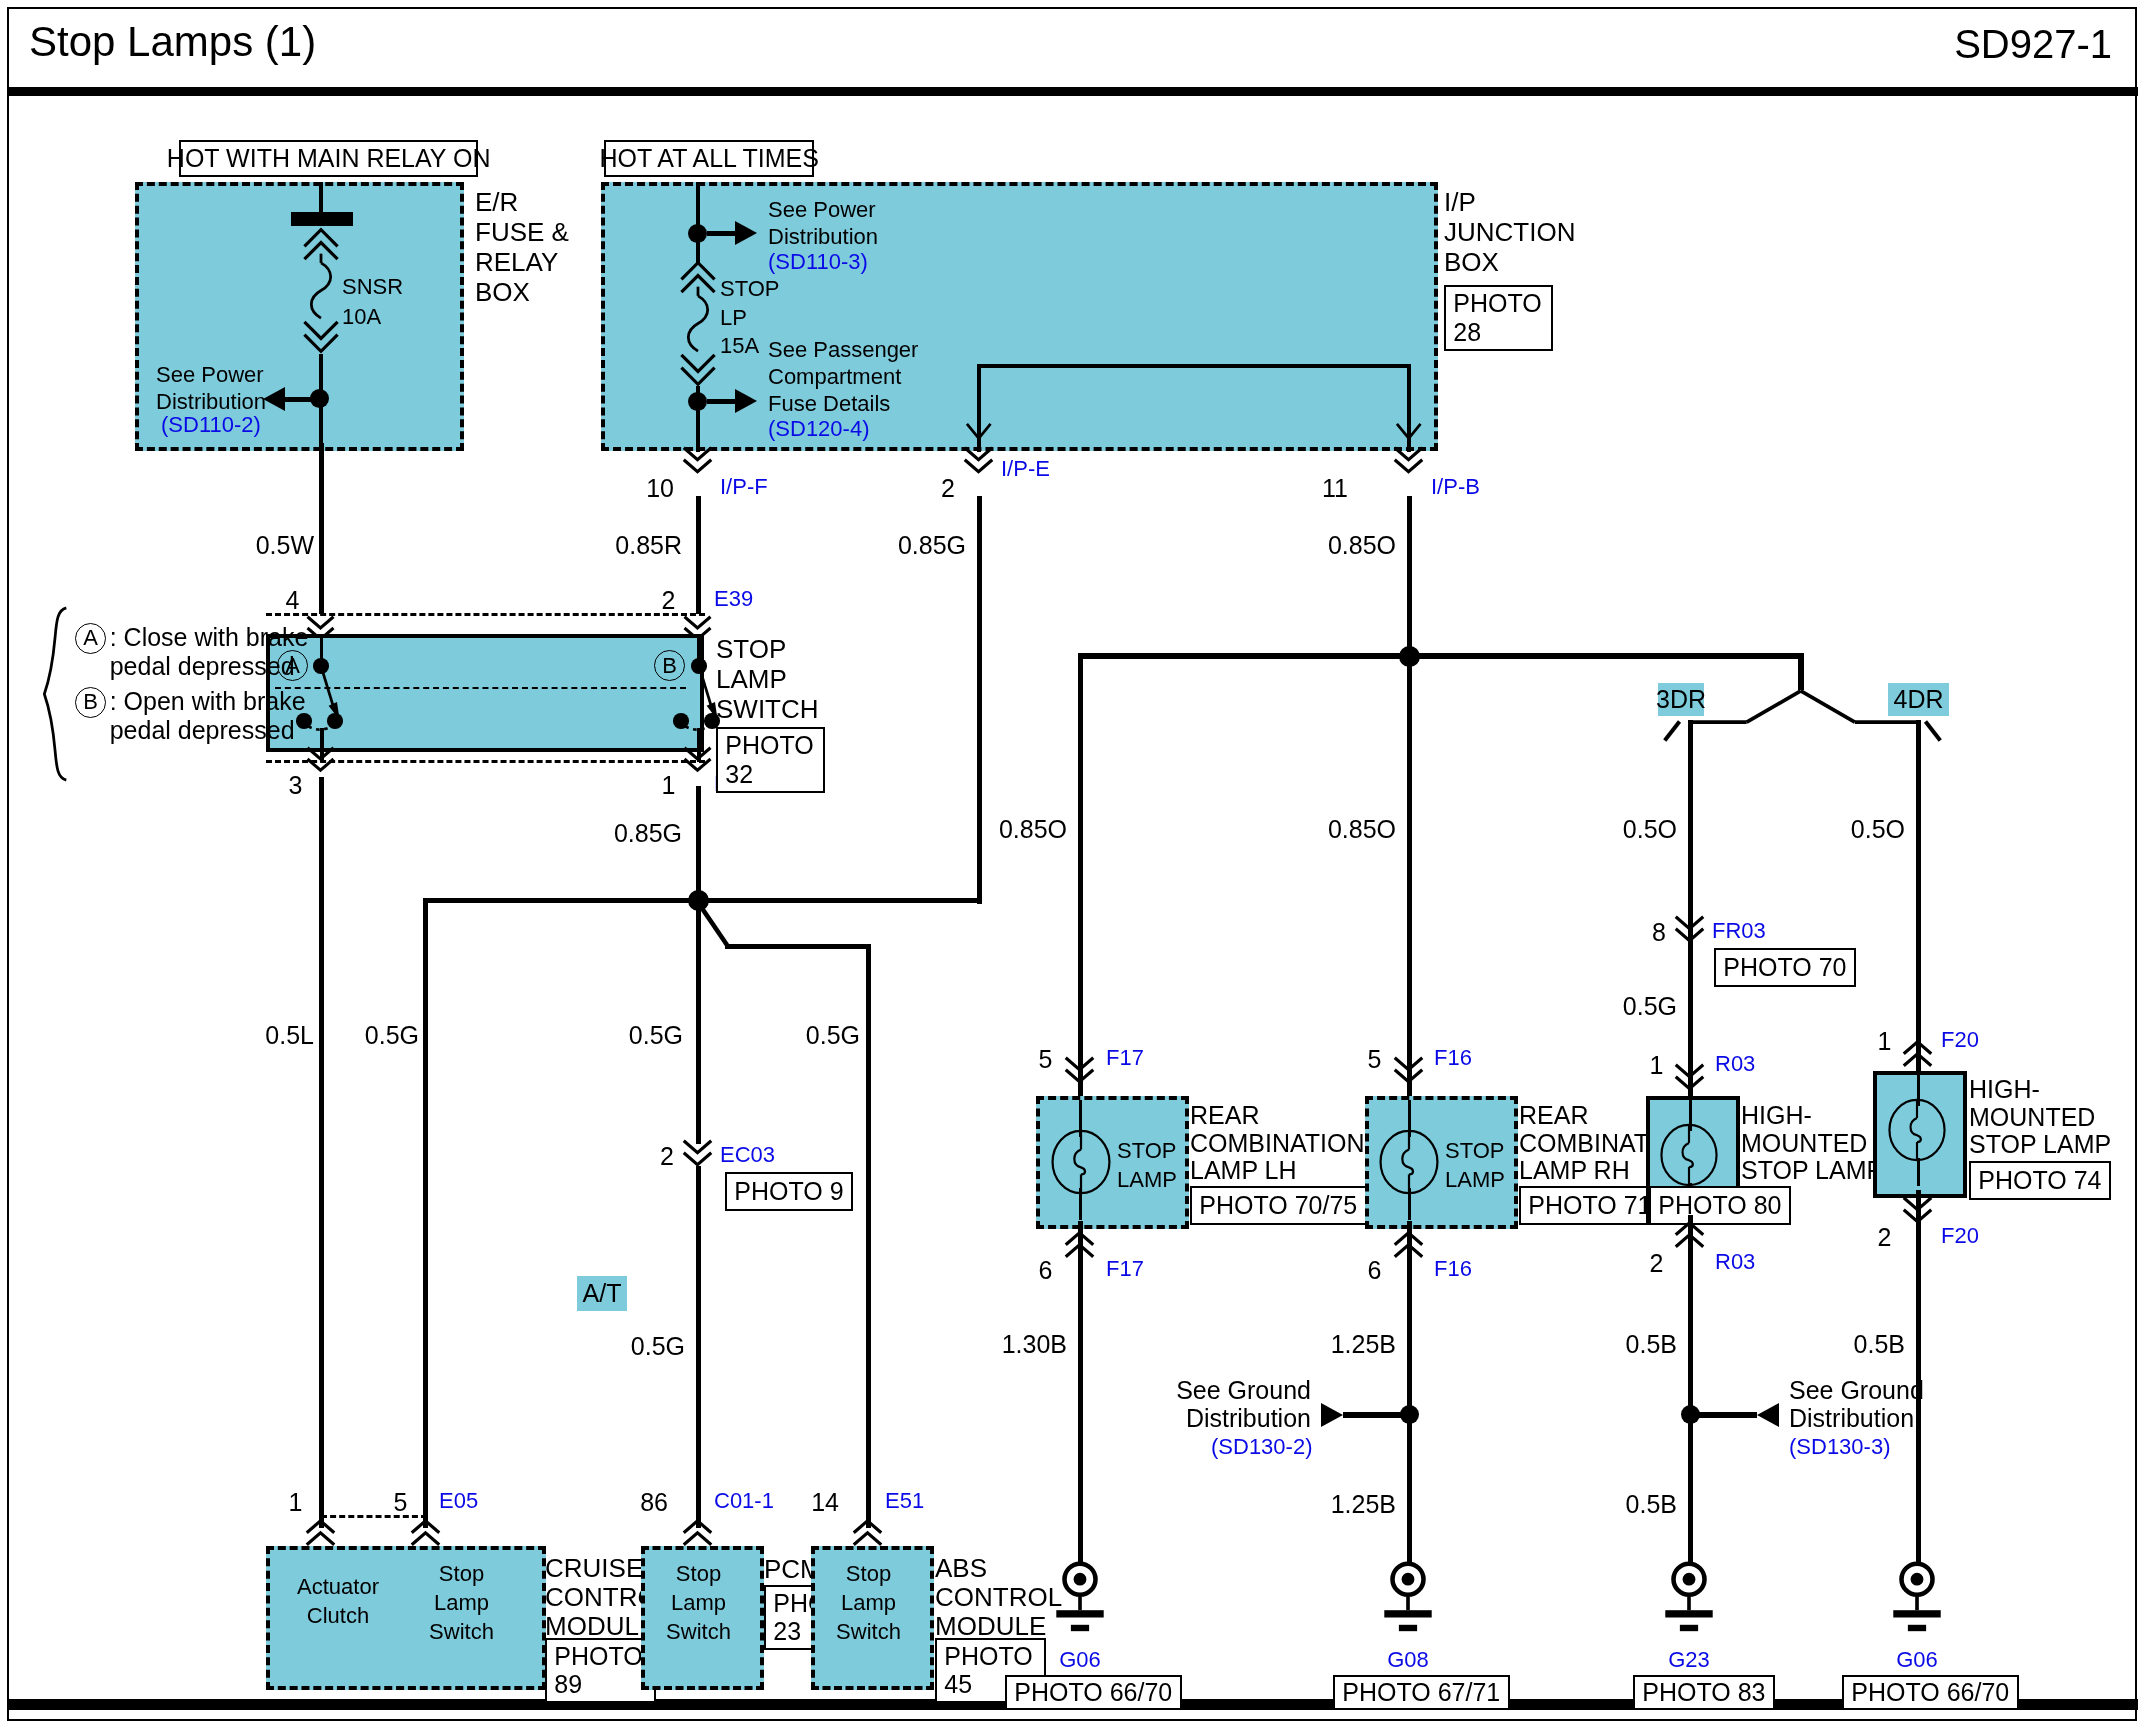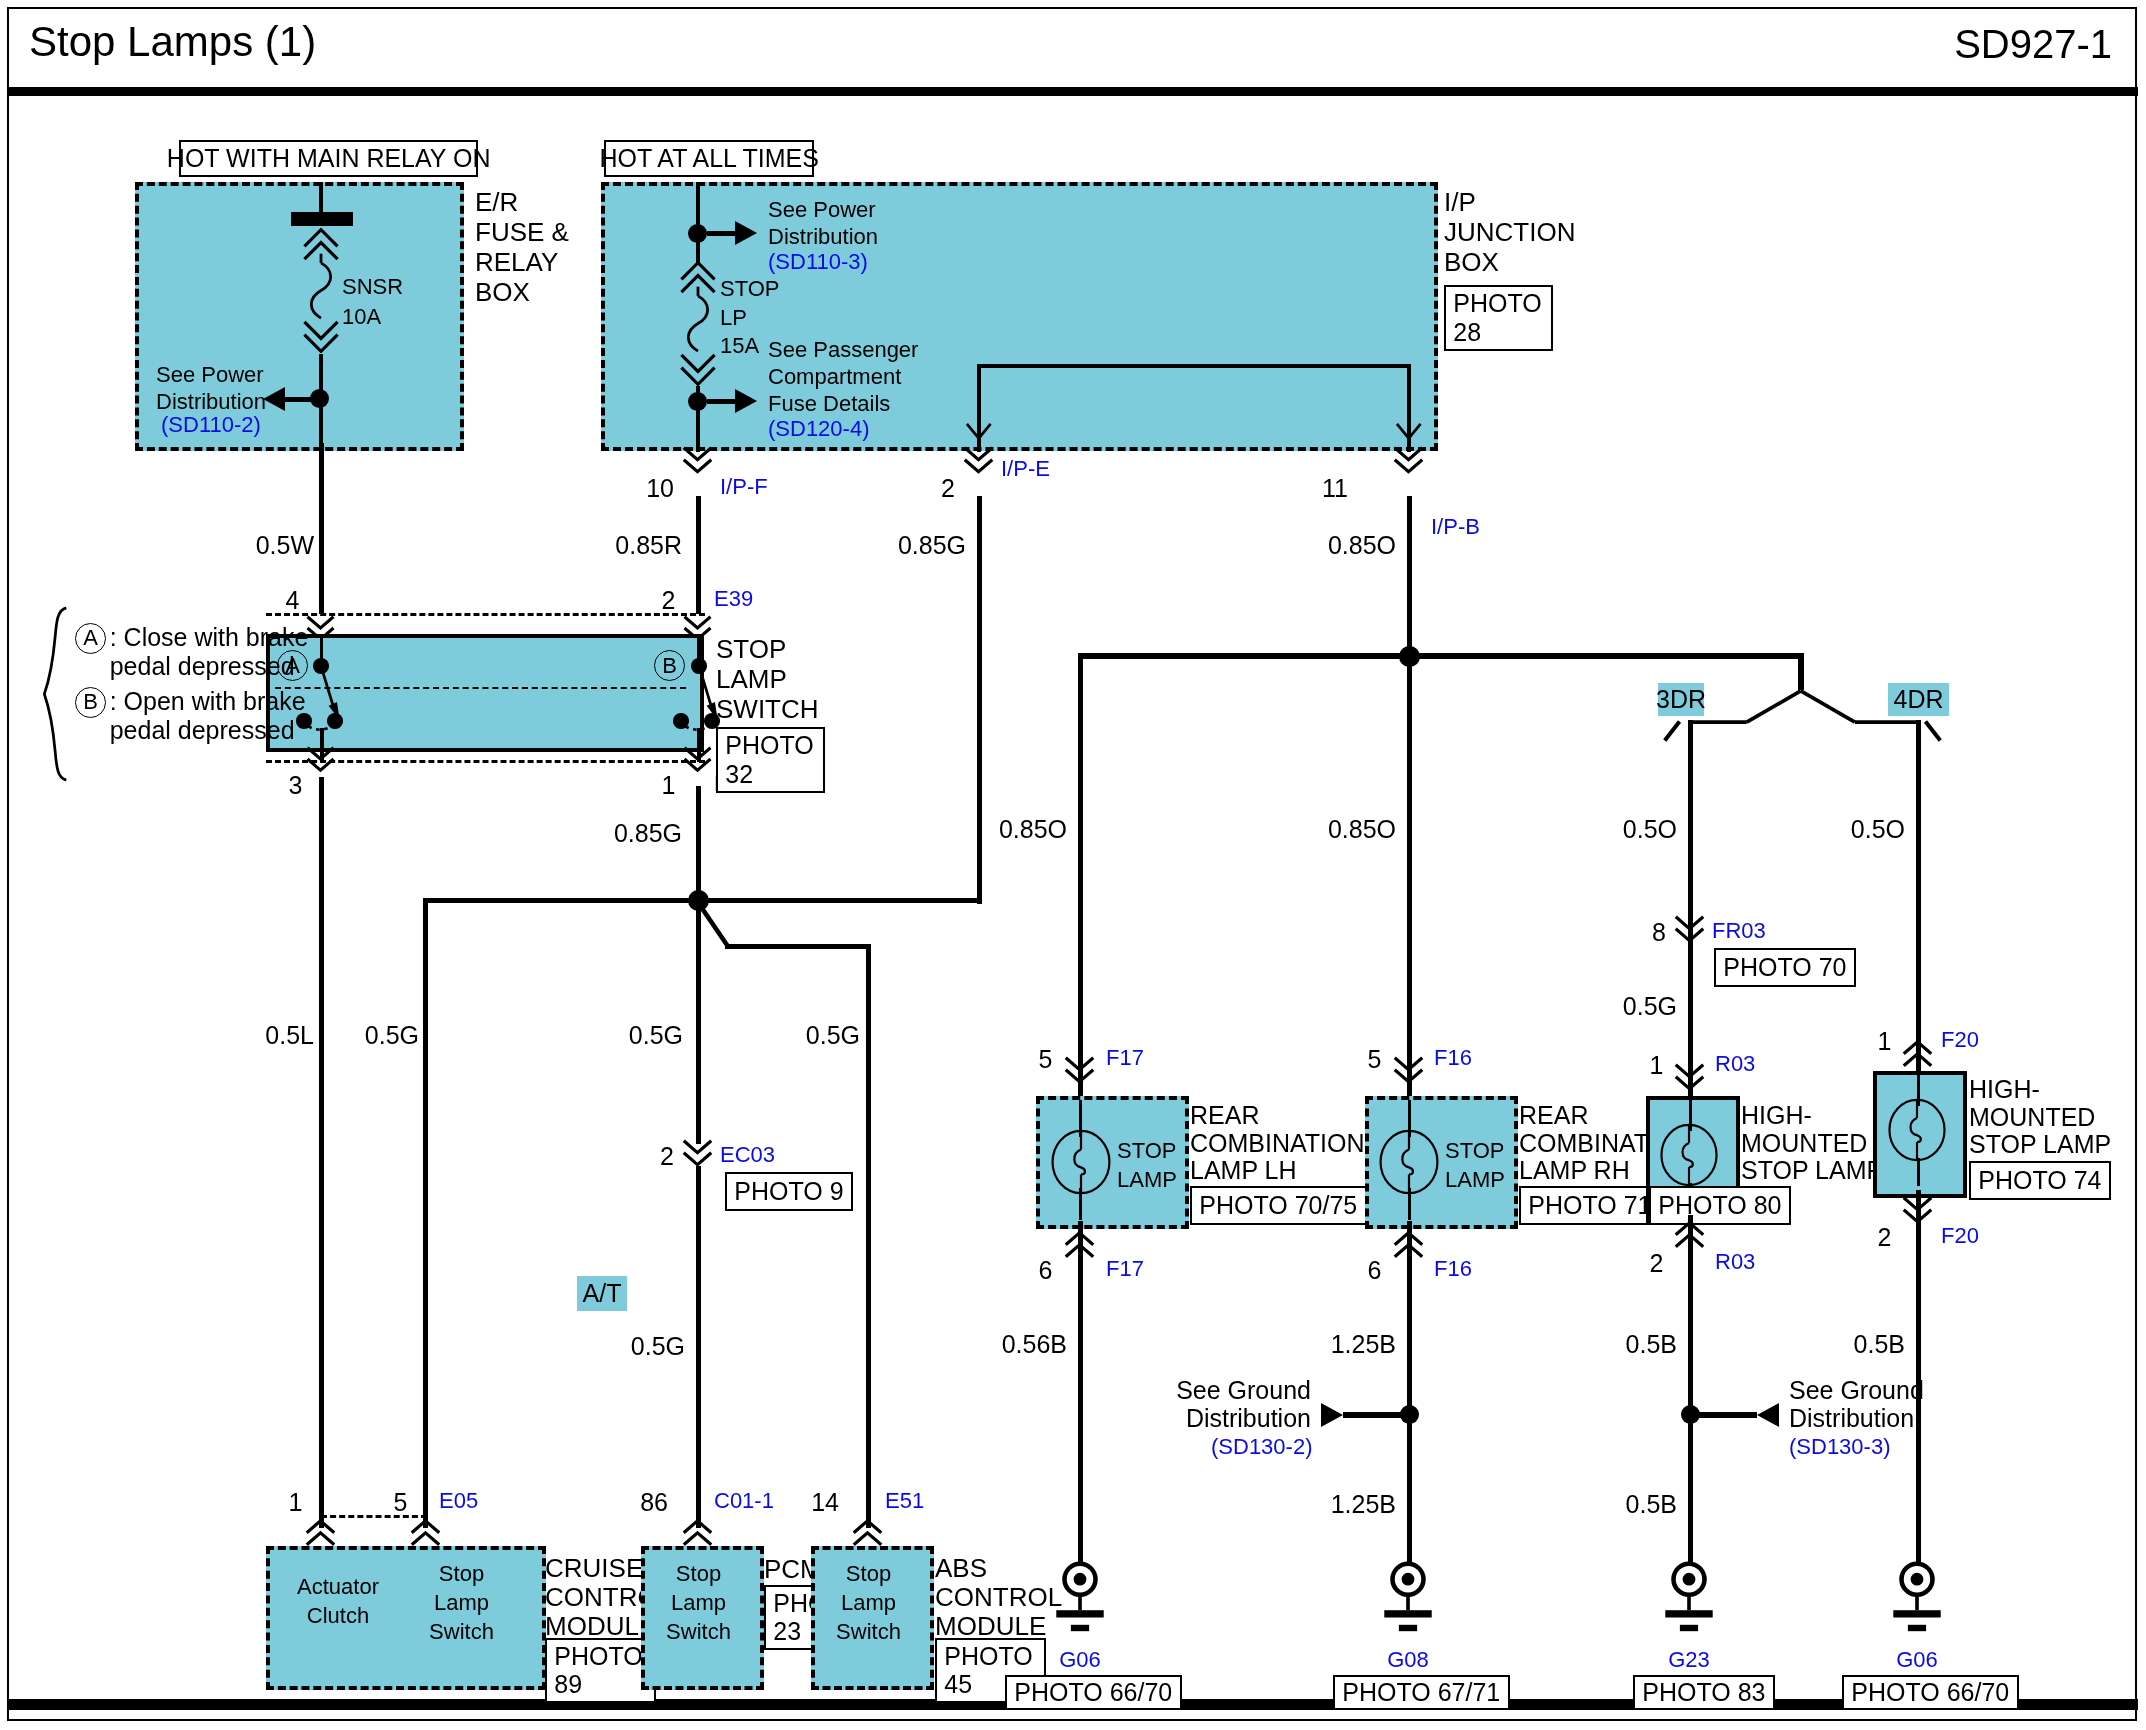--- a/index.html
+++ b/index.html
@@ -130,21 +130,21 @@
     </svg>
   <svg style="left:1392px;top:446px;" width="33" height="27.5" viewBox="0 0 36 30">
     <polyline points="3,2 18,15 33,2" fill="none" stroke="#000" stroke-width="3.5"></polyline>
       <polyline points="3,15 18,28 33,15" fill="none" stroke="#000" stroke-width="3.5"></polyline>
     </svg>
   <div class="pinr" style="left:634px;top:474px;width:40px;">10</div>
   <div class="lbl blue" style="left:720px;top:474px;">I/P-F</div>
   <div class="pinr" style="left:918px;top:474px;width:37px;">2</div>
   <div class="lbl blue" style="left:1001px;top:456px;">I/P-E</div>
   <div class="pinr" style="left:1308px;top:474px;width:40px;">11</div>
-  <div class="lbl blue" style="left:1431px;top:474px;margin-top:40px;">I/P-B</div>
+  <div class="lbl blue" style="left:1431px;top:474px;">I/P-B</div>
 
   <div class="vline" style="left:319px;top:443px;width:4.6px;height:171px;"></div>
   <div class="gr" style="left:211px;top:531px;">0.5W</div>
   <div class="vline" style="left:696px;top:496px;width:4.6px;height:118px;"></div>
   <div class="gr" style="left:579px;top:531px;">0.85R</div>
   <div class="vline" style="left:977px;top:496px;width:4.6px;height:408px;"></div>
   <div class="gr" style="left:863px;top:531px;">0.85G</div>
   <div class="vline" style="left:1407px;top:496px;width:4.6px;height:1067px;"></div>
   <div class="gr" style="left:1293px;top:531px;">0.85O</div>
 
@@ -310,21 +310,21 @@
 LAMP LH</div>
   <div class="photo" style="left:1190px;top:1186px;height:31px;">PHOTO 70/75</div>
   <div class="vline" style="left:1079px;top:1188px;width:2.8px;height:32px;"></div>
   <svg style="left:1063px;top:1231px;" width="33" height="27.5" viewBox="0 0 36 30">
     <polyline points="3,28 18,15 33,28" fill="none" stroke="#000" stroke-width="3.5"></polyline>
       <polyline points="3,15 18,2 33,15" fill="none" stroke="#000" stroke-width="3.5"></polyline>
     </svg>
   <div class="pinr" style="left:1025px;top:1256px;width:27.5px;">6</div>
   <div class="lbl blue" style="left:1106px;top:1256px;">F17</div>
   <div class="vline" style="left:1078px;top:1221px;width:4.6px;height:342px;"></div>
-  <div class="gr" style="left:964px;top:1330px;">0.56B</div>
+  <div class="gr" style="left:964px;top:1330px;">1.30B</div>
 
   <div class="pinr" style="left:1354px;top:1045px;width:27.5px;">5</div>
   <svg style="left:1392px;top:1056px;" width="33" height="27.5" viewBox="0 0 36 30">
     <polyline points="3,2 18,15 33,2" fill="none" stroke="#000" stroke-width="3.5"></polyline>
       <polyline points="3,15 18,28 33,15" fill="none" stroke="#000" stroke-width="3.5"></polyline>
     </svg>
   <div class="lbl blue" style="left:1434px;top:1045px;">F16</div>
   <div class="tealdash" style="left:1365px;top:1096px;width:145px;height:125px;"></div>
   <div class="vline" style="left:1408px;top:1100px;width:2.8px;height:37px;"></div>
   <svg style="left:1377px;top:1130px;" width="64" height="64" viewBox="0 0 72 72">

